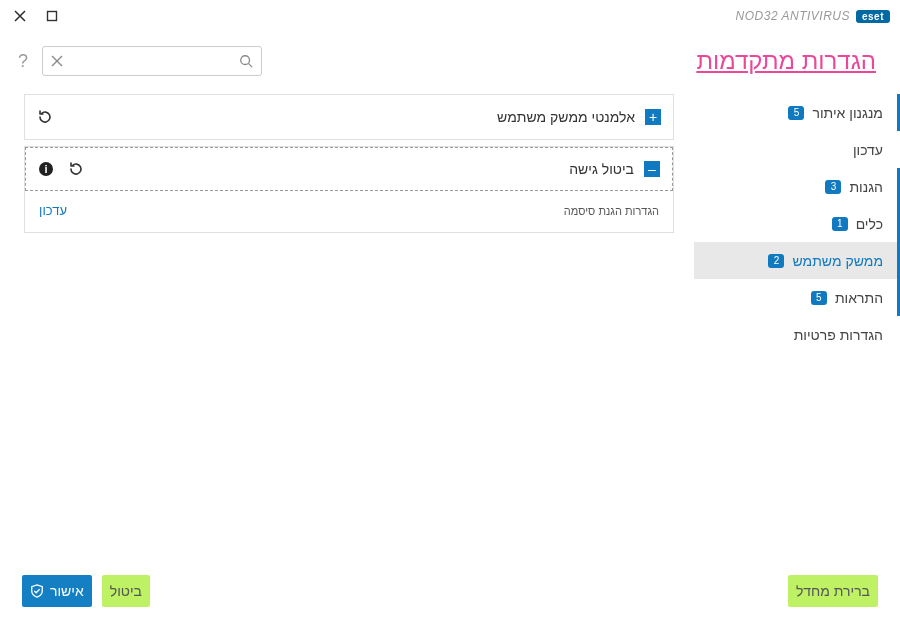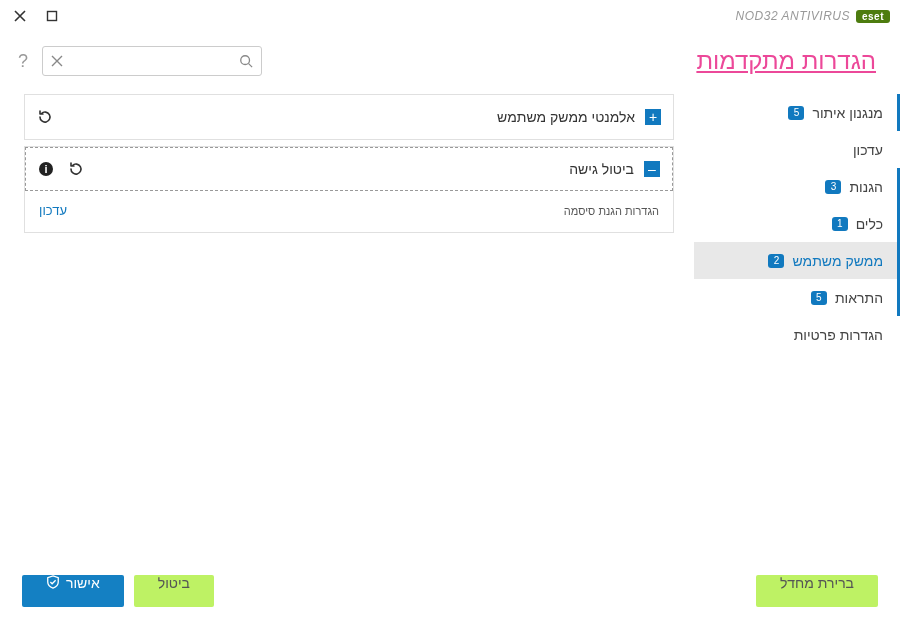--- a/index.html
+++ b/index.html
@@ -2,21 +2,21 @@
 <html dir="rtl"><head>
 <meta charset="utf-8">
 <style>
 * { margin: 0; padding: 0; box-sizing: border-box; font-family: Arial, sans-serif; }
 body { width: 900px; height: 620px; background: #fff; direction: rtl; position: relative; overflow: hidden; }
 
 .title-bar { height: 32px; display: flex; align-items: center; justify-content: space-between; padding: 0 10px; }
 .title-bar-left { display: flex; gap: 12px; align-items: center; }
 .win-btn { width: 20px; height: 20px; display: flex; align-items: center; justify-content: center; cursor: pointer; color: #333; }
 .brand { display: flex; align-items: center; gap: 6px; }
-.brand-badge { background: #4d7c0f; color: #fff; font-size: 10px; font-weight: bold; padding: 1px 6px; border-radius: 3px; letter-spacing: 0.5px; }
+.brand-badge { background: #0369a1; color: #fff; font-size: 10px; font-weight: bold; padding: 1px 6px; border-radius: 3px; letter-spacing: 0.5px; }
 .brand-text { font-size: 12px; color: #999; letter-spacing: 0.5px; font-style: italic; }
 
 .top-row { display: flex; align-items: center; justify-content: space-between; padding: 14px 24px 10px 18px; }
 .page-title { font-size: 24px; color: #ec4899; font-weight: normal; text-decoration: underline; }
 .search-wrap { display: flex; align-items: center; gap: 14px; }
 .search-box { width: 220px; height: 30px; border: 1px solid #ccc; border-radius: 3px; display: flex; align-items: center; padding: 0 8px; direction: rtl; background: #fff; }
 .search-box input { border: none; outline: none; flex: 1; font-size: 13px; background: transparent; direction: rtl; }
 .search-icon { color: #888; display: flex; }
 .clear-icon { color: #888; cursor: pointer; display: flex; }
 .help-icon { color: #999; font-size: 18px; cursor: pointer; }
@@ -36,21 +36,21 @@
 .ph-left { display: flex; align-items: center; gap: 14px; }
 .toggle-box { width: 16px; height: 16px; background: #1179bf; display: flex; align-items: center; justify-content: center; color: #fff; font-size: 14px; line-height: 1; }
 .panel-title { font-size: 14px; color: #333; }
 .ic { color: #555; cursor: pointer; display: flex; }
 .panel + .panel { margin-top: 6px; }
 .panel-body { padding: 12px 14px 14px 14px; display: flex; justify-content: space-between; align-items: center; }
 .setting-label { font-size: 11px; color: #555; }
 .setting-action { font-size: 13px; color: #1179bf; cursor: pointer; }
 
 .footer { position: absolute; bottom: 0; left: 0; right: 0; height: 58px; display: flex; align-items: center; justify-content: space-between; padding: 0 22px; }
-.btn { height: 32px; padding: 0 24px; border: none; border-radius: 2px; font-size: 14px; cursor: pointer; display: inline-flex; align-items: flex-start; gap: 6px; }
+.btn { height: 32px; padding: 0 8px; border: none; border-radius: 2px; font-size: 14px; cursor: pointer; display: inline-flex; align-items: center; gap: 6px; }
 .btn-default { background: #bef264; color: #555; }
 .btn-primary { background: #1480c3; color: #fff; }
 .btn-group-left { display: flex; gap: 10px; direction: ltr; }
 .shield-ic { display: inline-flex; }
 </style>
 </head>
 <body>
 
 <div class="title-bar">
   <div class="brand">

